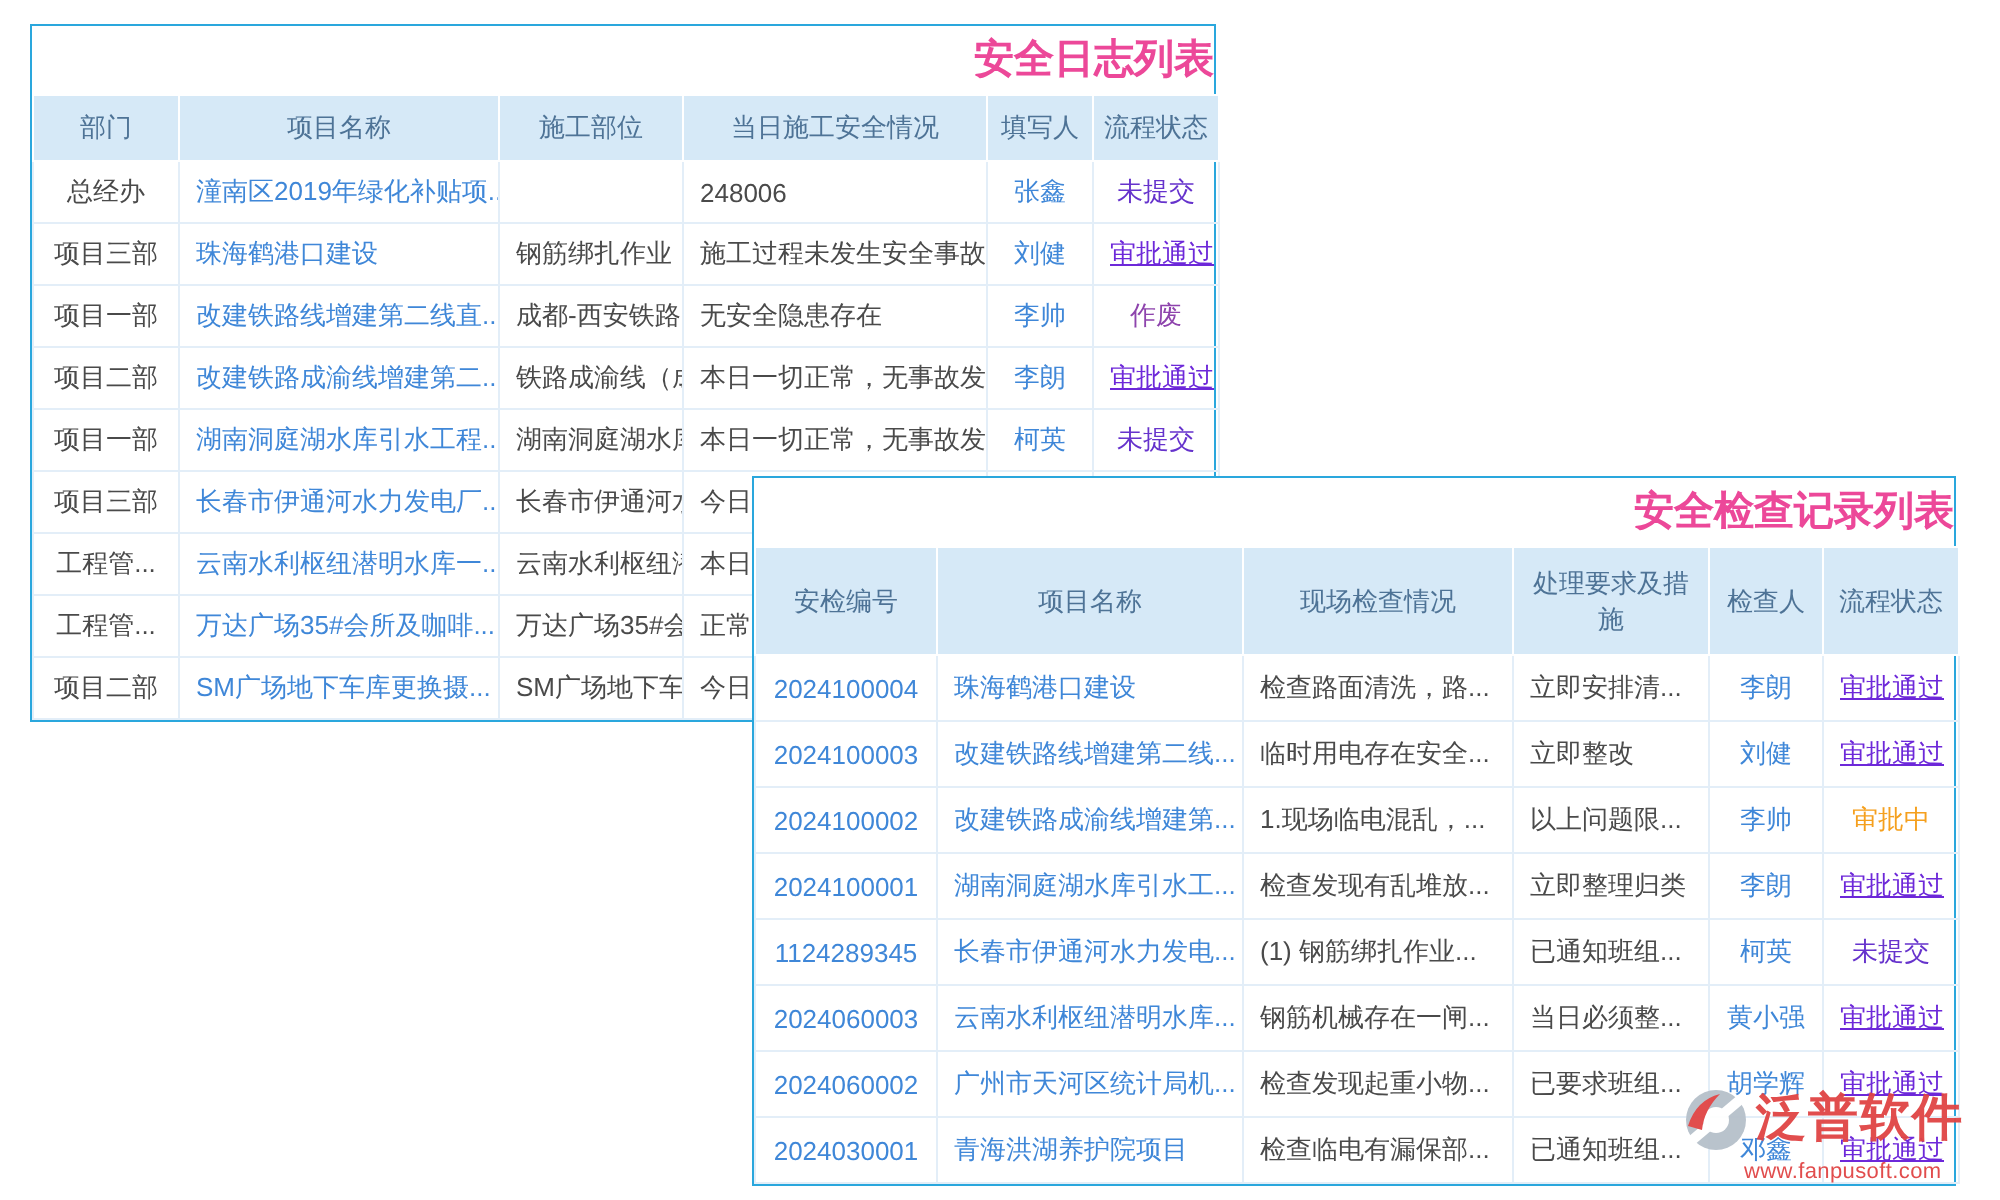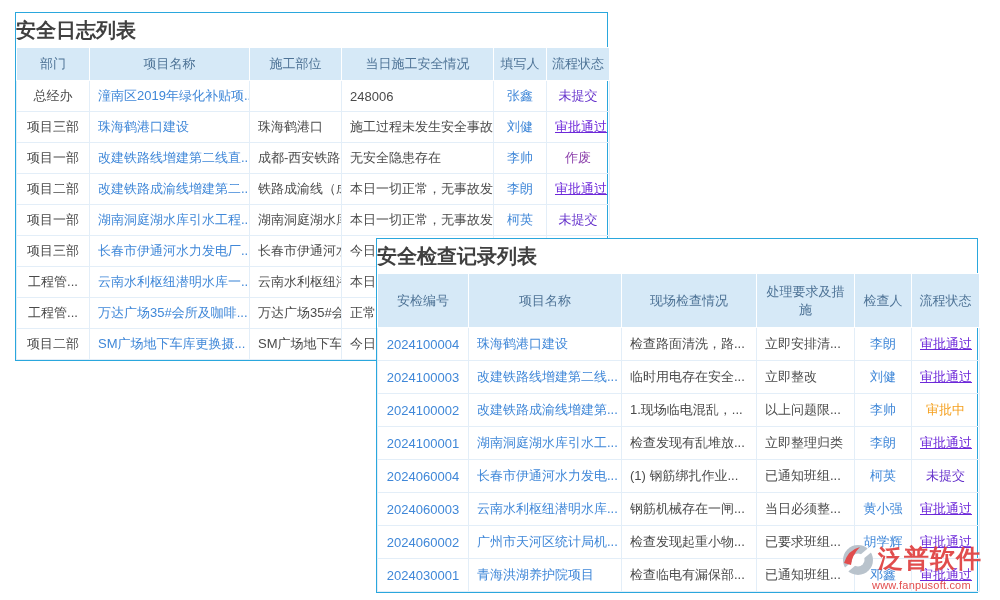--- a/index.html
+++ b/index.html
@@ -1,19 +1,19 @@
 <!DOCTYPE html>
 <html><head>
 <meta charset="utf-8">
 <style>
   html,body{margin:0;padding:0;width:1000px;height:600px;overflow:hidden;background:#ffffff;
     font-family:"Liberation Sans",sans-serif;}
   .stage{position:relative;width:1000px;height:600px;background:#fff;}
   .panel{position:absolute;background:#fff;border:1.5px solid #2aa7dd;box-sizing:border-box;}
-  .panel-title{height:34px;line-height:34px;text-align:left;font-size:20px;font-weight:bold;color:#404040;}
+  .panel-title{height:34px;line-height:34px;text-align:right;font-size:20px;font-weight:bold;color:#ec4899;}
   table{width:100%;border-collapse:collapse;table-layout:fixed;padding-left:44px;}
   th{background:#d6e9f7;color:#4e7396;font-weight:normal;font-size:13px;text-align:center;
      border:1px solid #ffffff;padding:2px 4px;overflow:hidden;}
   td{font-size:13px;color:#4a4a4a;border:1px solid #e3eef8;white-space:nowrap;overflow:hidden;
      padding:0 8px;text-align:center;}
   td:nth-child(2),td:nth-child(3),td:nth-child(4){text-align:left;}
   #t0 th{height:28px;}
   #t0 td{height:30px;}
   #t1 th{height:49px;}
   #t1 td{height:32px;}
@@ -60,21 +60,21 @@
             <td><span class="plain">总经办</span></td>
             <td><span class="lnk">潼南区2019年绿化补贴项...</span></td>
             <td><span class="plain"></span></td>
             <td><span class="plain">248006</span></td>
             <td><span class="name">张鑫</span></td>
             <td><span class="st-unsubmitted">未提交</span></td>
           </tr>
           <tr>
             <td><span class="plain">项目三部</span></td>
             <td><span class="lnk">珠海鹤港口建设</span></td>
-            <td><span class="plain">珠海鹤港口</span></td>
+            <td><span class="plain">钢筋绑扎作业</span></td>
             <td><span class="plain">施工过程未发生安全事故...</span></td>
             <td><span class="name">刘健</span></td>
             <td><span class="st-approved">审批通过</span></td>
           </tr>
           <tr>
             <td><span class="plain">项目一部</span></td>
             <td><span class="lnk">改建铁路线增建第二线直...</span></td>
             <td><span class="plain">成都-西安铁路...</span></td>
             <td><span class="plain">无安全隐患存在</span></td>
             <td><span class="name">李帅</span></td>
@@ -180,21 +180,21 @@
           </tr>
           <tr>
             <td><span class="lnk">2024100001</span></td>
             <td><span class="lnk">湖南洞庭湖水库引水工...</span></td>
             <td><span class="plain">检查发现有乱堆放...</span></td>
             <td><span class="plain">立即整理归类</span></td>
             <td><span class="name">李朗</span></td>
             <td><span class="st-approved">审批通过</span></td>
           </tr>
           <tr>
-            <td><span class="lnk">2024060004</span></td>
+            <td><span class="lnk">1124289345</span></td>
             <td><span class="lnk">长春市伊通河水力发电...</span></td>
             <td><span class="plain">(1) 钢筋绑扎作业...</span></td>
             <td><span class="plain">已通知班组...</span></td>
             <td><span class="name">柯英</span></td>
             <td><span class="st-unsubmitted">未提交</span></td>
           </tr>
           <tr>
             <td><span class="lnk">2024060003</span></td>
             <td><span class="lnk">云南水利枢纽潜明水库...</span></td>
             <td><span class="plain">钢筋机械存在一闸...</span></td>

